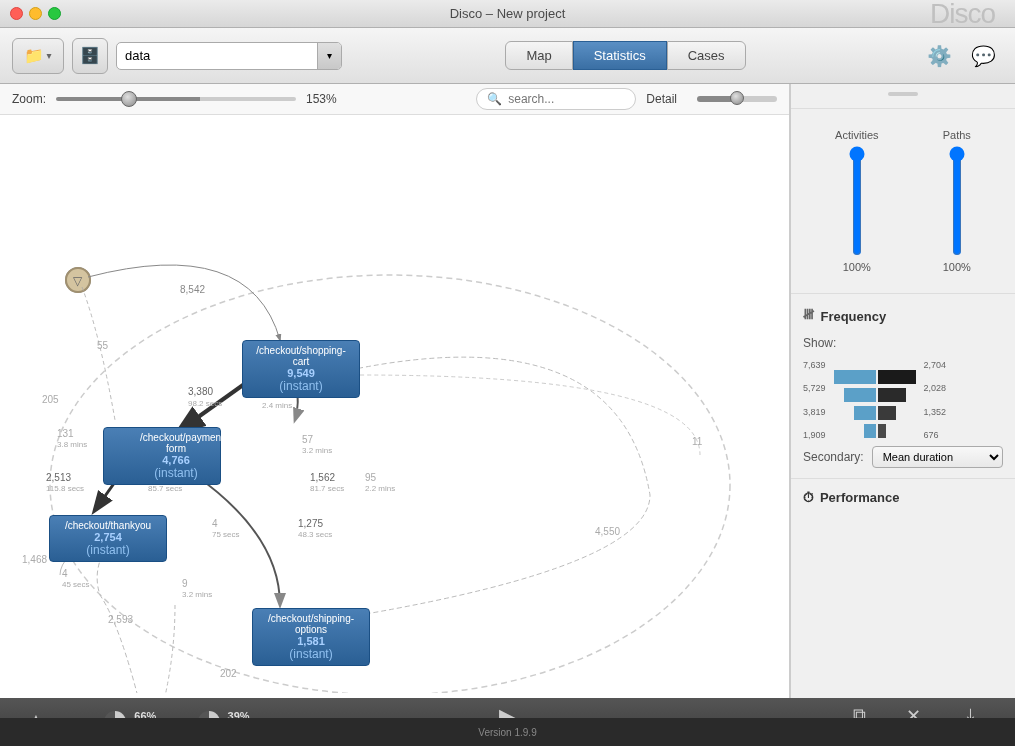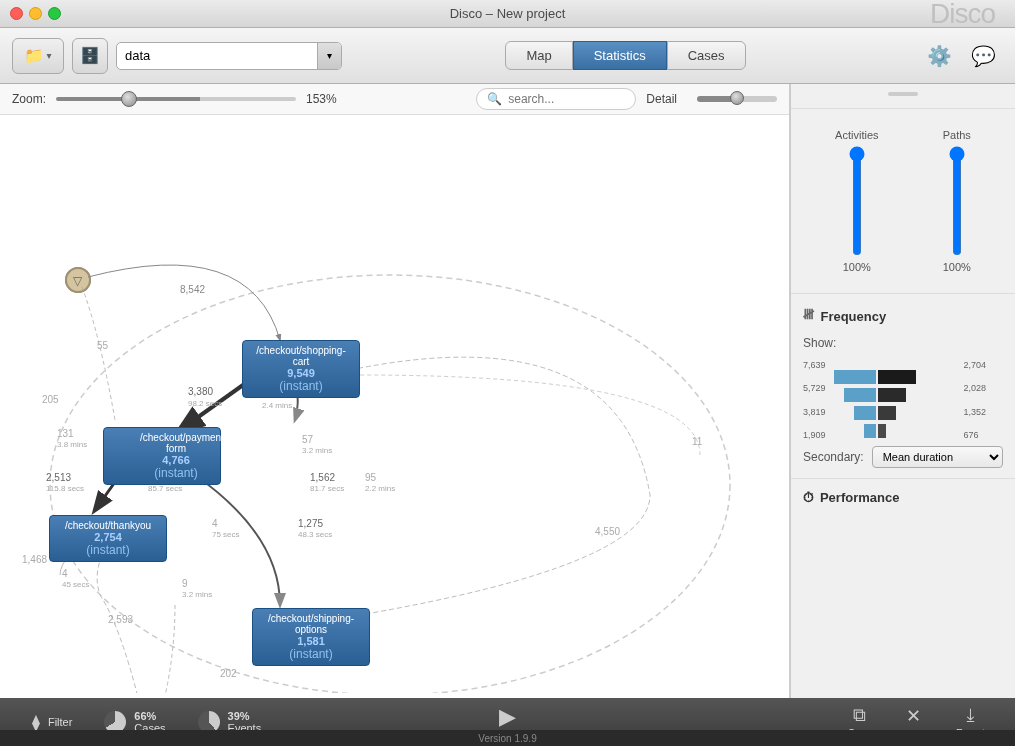--- a/index.html
+++ b/index.html
@@ -275,21 +275,21 @@
       gap: 2px;
       position: relative;
     }
 
     .chart-wrapper {
       display: flex;
       gap: 8px;
       align-items: flex-end;
     }
     .chart-values-left { display: flex; flex-direction: column; justify-content: space-between; height: 80px; font-size: 9px; color: #666; text-align: right; }
-    .chart-values-right { display: flex; flex-direction: column; justify-content: space-between; height: 80px; font-size: 9px; color: #666; text-align: left; margin-left: 40px; }
+    .chart-values-right { display: flex; flex-direction: column; justify-content: space-between; height: 80px; font-size: 9px; color: #666; text-align: left; }
   </style>
 </head>
 <body>
 
 <div class="titlebar">
   <div class="titlebar-buttons">
     <div class="titlebar-btn btn-close"></div>
     <div class="titlebar-btn btn-min"></div>
     <div class="titlebar-btn btn-max"></div>
   </div>
@@ -586,15 +586,15 @@
       <span class="bottom-action-icon">✕</span>
       <span>Delete</span>
     </div>
     <div class="bottom-action">
       <span class="bottom-action-icon">⤓</span>
       <span>Export</span>
     </div>
   </div>
 </div>
 
-<div style="position:fixed;bottom:0;left:0;right:0;height:16px;background:#2a2a2a;display:flex;align-items:center;justify-content:center;">
+<div style="position:fixed;bottom:0;left:0;right:0;height:28px;background:#2a2a2a;display:flex;align-items:center;justify-content:center;">
   <span style="font-size:10px;color:#888;">Version 1.9.9</span>
 </div>
 
 </body></html>

